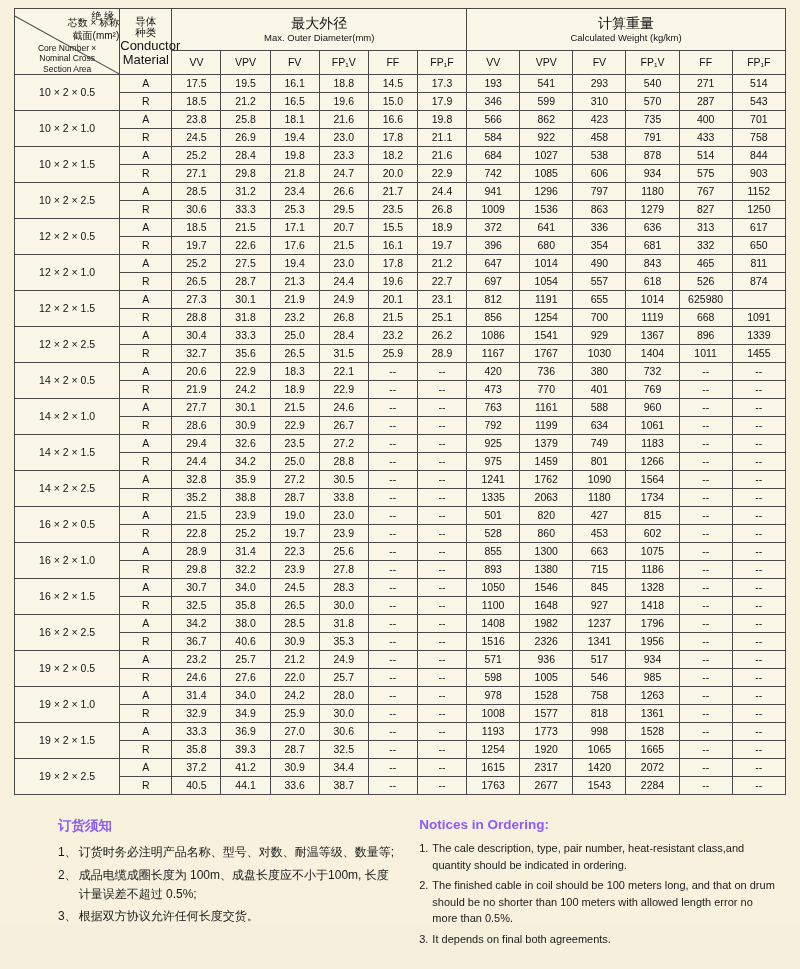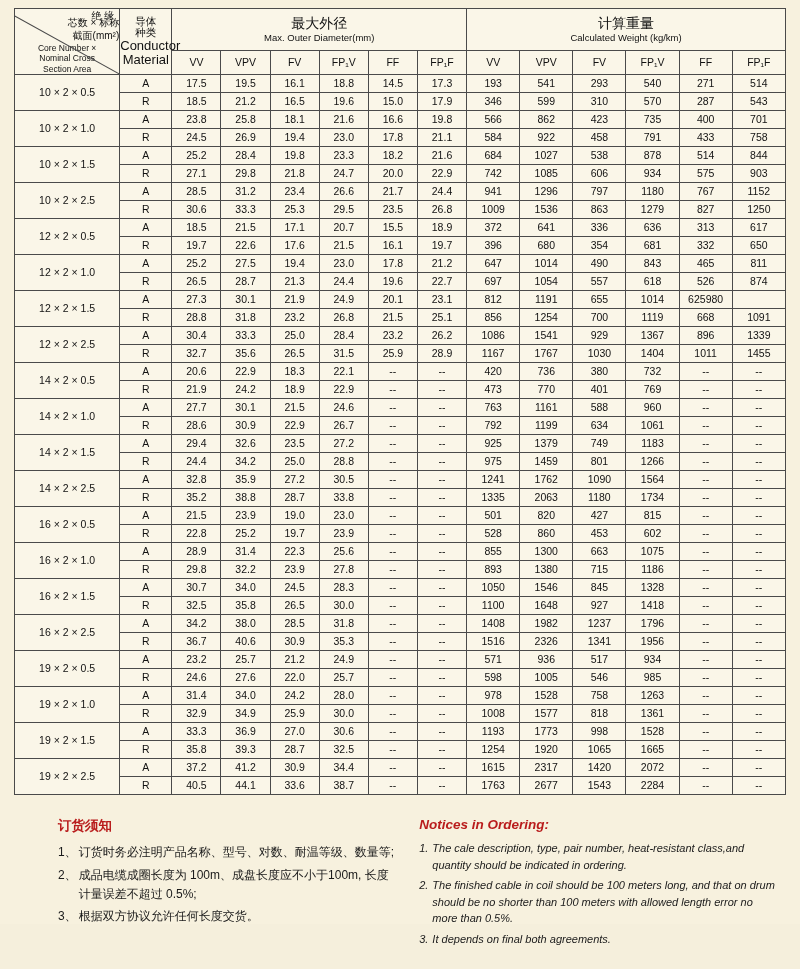--- a/index.html
+++ b/index.html
@@ -107,23 +107,23 @@
   .notes {
     display: flex;
     margin: 22px 6px 0 6px;
     gap: 10px;
   }
   .notes-col {
     width: 50%;
     box-sizing: border-box;
   }
   .notes-col.left { padding-left: 38px; }
-  .notes-col.right { padding-left: 14px; font-style: italic; }
+  .notes-col.right { padding-left: 14px; }
   .notes-title {
-    color: #b91c1c;
+    color: #8b5cf6;
     font-weight: bold;
     font-size: 13.5px;
     margin-bottom: 8px;
   }
   .note-item {
     display: flex;
     font-size: 12px;
     color: #1a1a1a;
     line-height: 1.55;
     margin-bottom: 4px;

